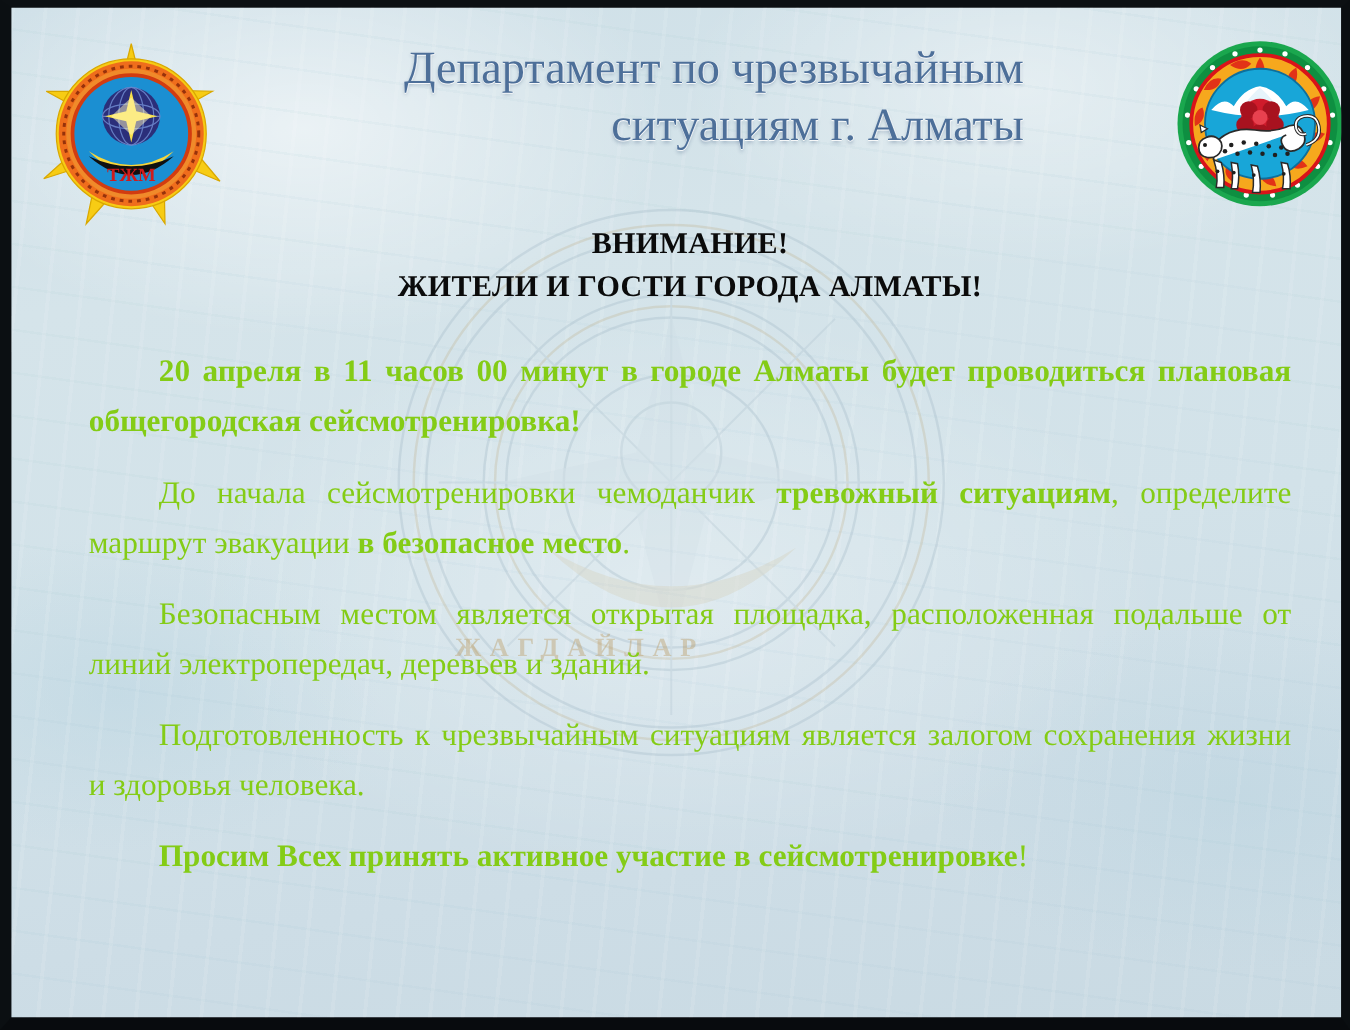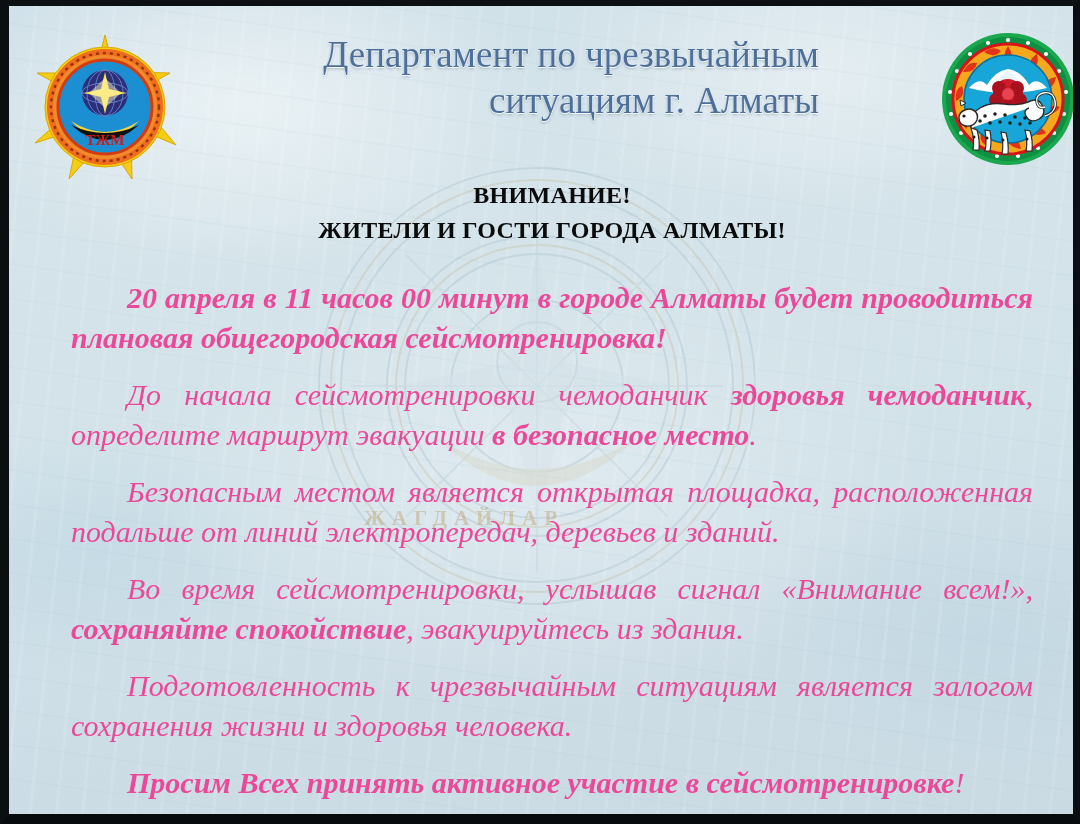--- a/index.html
+++ b/index.html
@@ -114,28 +114,27 @@
     text-align: center;
     font-weight: bold;
     font-size: 24px;
     line-height: 35px;
     color: #0b0b0b;
     letter-spacing: 0.3px;
     white-space: pre-line;
     margin-bottom: 30px;
   }
   .para {
-    font-size: 30px;
+    font-size: 25px;
     line-height: 40px;
-    color: #ec4899;
+    color: #84cc16;
     text-align: justify;
     text-justify: inter-word;
     text-indent: 56px;
     margin: 0 0 17px 0;
-    font-style: italic;
   }
   .para.bold { font-weight: bold; }
   .para b { font-weight: bold; }
   .para.center-last { text-indent: 56px; }
   .para:last-child { margin-bottom: 12px; }
 </style>
 </head>
 <body>
 
 <div id="poster">
@@ -300,28 +299,25 @@
     </svg>
 
     <div id="content">
 
       <div id="attention">ВНИМАНИЕ!
 ЖИТЕЛИ И ГОСТИ ГОРОДА АЛМАТЫ!</div>
 
       <p class="para bold">20 апреля в 11 часов 00 минут в городе Алматы будет проводиться плановая общегородская сейсмотренировка!</p>
 
       <p class="para">
-        <span>До начала сейсмотренировки чемоданчик </span><b>здоровья чемоданчик</b><span>, определите маршрут эвакуации </span><b>в безопасное место</b><span>.</span>
+        <span>До начала сейсмотренировки чемоданчик </span><b>тревожный ситуациям</b><span>, определите маршрут эвакуации </span><b>в безопасное место</b><span>.</span>
       </p>
 
       <p class="para">Безопасным местом является открытая площадка, расположенная подальше от линий электропередач, деревьев и зданий.</p>
 
-      <p class="para">
-        <span>Во время сейсмотренировки, услышав сигнал «Внимание всем!», </span><b>сохраняйте спокойствие</b><span>, эвакуируйтесь из здания.</span>
-      </p>
 
       <p class="para">Подготовленность к чрезвычайным ситуациям является залогом сохранения жизни и здоровья человека.</p>
 
       <p class="para center-last">
         <b>Просим Всех принять активное участие в сейсмотренировке</b><span>!</span>
       </p>
 
     </div>
 
   </div>

